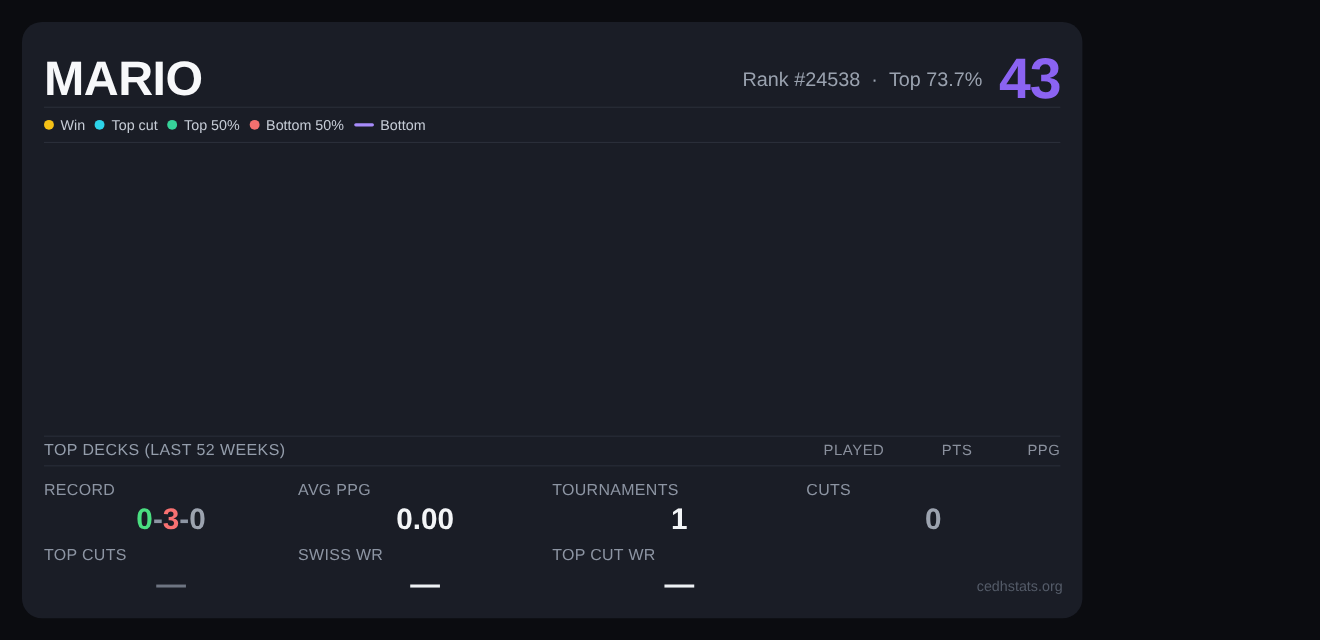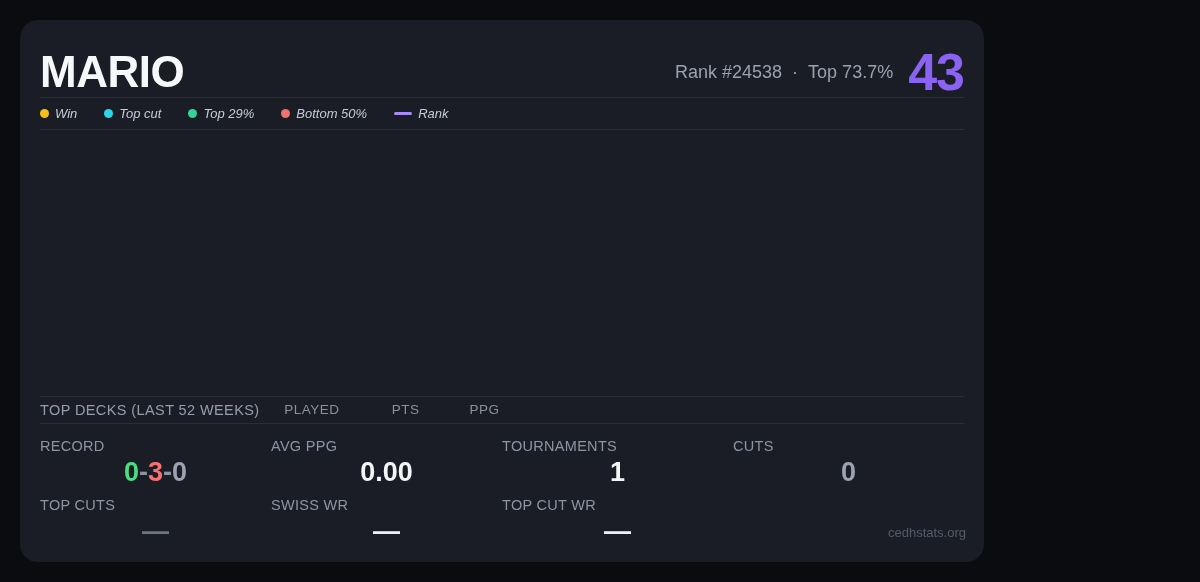--- a/index.html
+++ b/index.html
@@ -15,30 +15,30 @@
   .player-name { font-size:44px; font-weight:700; color:#f7f8fa; letter-spacing:-0.5px; }
   .rank-group { display:flex; align-items:center; gap:15px; }
   .rank-text { display:flex; align-items:flex-end; gap:10px; font-size:18px; color:#9aa2af; }
   .score { font-size:52px; font-weight:700; line-height:1; letter-spacing:-1px; }
 
   .divider { height:1px; background:#2a2e39; flex:none; }
 
   
   .perf-row { height:31px; display:flex; justify-content:space-between; align-items:center; }
   .section-title { font-size:14.5px; color:#949dab; letter-spacing:0.4px; }
-  .legend { display:flex; gap:27px;font-style:italic; }
+  .legend { display:flex; gap:9px; }
   .legend-item { display:flex; align-items:center; gap:6px; cursor:default; }
   .legend-dot { width:9px; height:9px; border-radius:50%; }
   .legend-line { width:18px; height:3px; border-radius:2px; }
   .legend-label { font-size:13px; color:#c6ccd6; }
 
   .chart-area { flex:1; }
 
   
-  .decks-row { height:26px; display:flex; justify-content:flex-start; align-items:center; }
+  .decks-row { height:26px; display:flex; justify-content:space-between; align-items:center; }
   .deck-cols { display:flex; }
   .deck-col { width:80px; text-align:right; font-size:13.5px; color:#8a909d; letter-spacing:0.5px; }
 
   
   .stats-grid { display:grid; grid-template-columns:repeat(4,1fr); padding-top:5px; }
   .stat-label { font-size:14.5px; color:#8d95a3; letter-spacing:0.3px; margin-top:9px; }
   .stat-value { font-size:27px; font-weight:700; color:#f3f5f7; margin-top:3px; line-height:1.15;text-align:center; }
   .record-sep { font-weight:700; }
 
   .footer { position:absolute; right:18px; bottom:22px; font-size:13px; color:#545b68; }
@@ -67,29 +67,29 @@
       <div class="legend-item">
         <span class="legend-dot" style="background-color: rgb(245, 193, 22);"></span>
         <span class="legend-label">Win</span>
       </div>
       <div class="legend-item">
         <span class="legend-dot" style="background-color: rgb(45, 212, 234);"></span>
         <span class="legend-label">Top cut</span>
       </div>
       <div class="legend-item">
         <span class="legend-dot" style="background-color: rgb(54, 211, 153);"></span>
-        <span class="legend-label">Top 29%</span>
+        <span class="legend-label">Top 50%</span>
       </div>
       <div class="legend-item">
         <span class="legend-dot" style="background-color: rgb(244, 112, 111);"></span>
         <span class="legend-label">Bottom 50%</span>
       </div>
       <div class="legend-item">
         <span class="legend-line" style="background-color: rgb(167, 139, 250);"></span>
-        <span class="legend-label">Rank</span>
+        <span class="legend-label">Bottom</span>
       </div>
     </div>
   </div>
 
   <div class="divider"></div>
 
   <div class="chart-area"></div>
 
   <div class="divider"></div>
 

